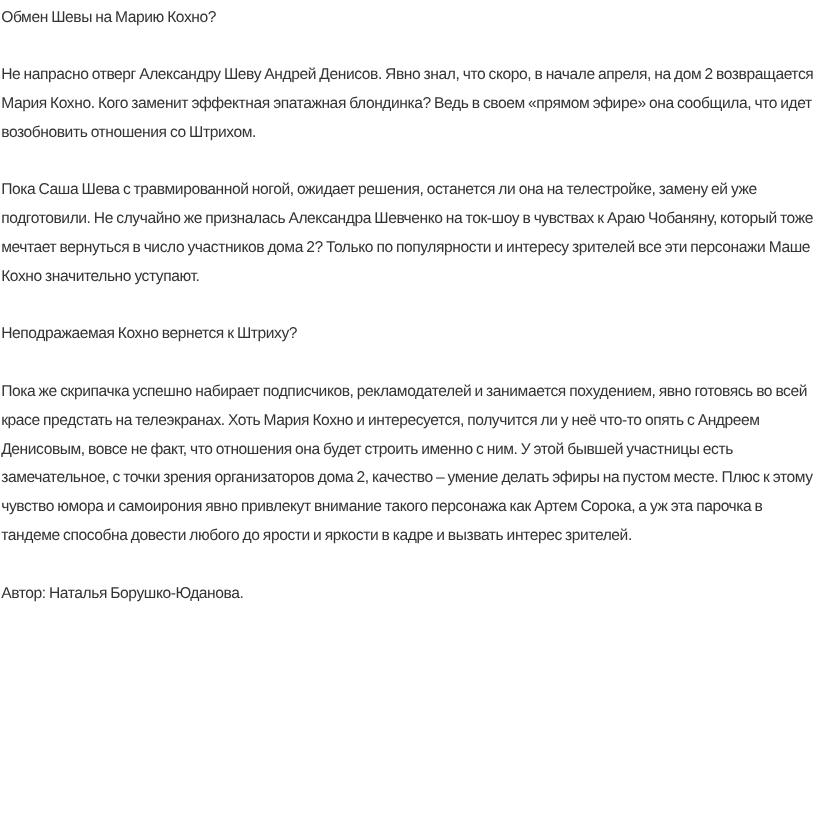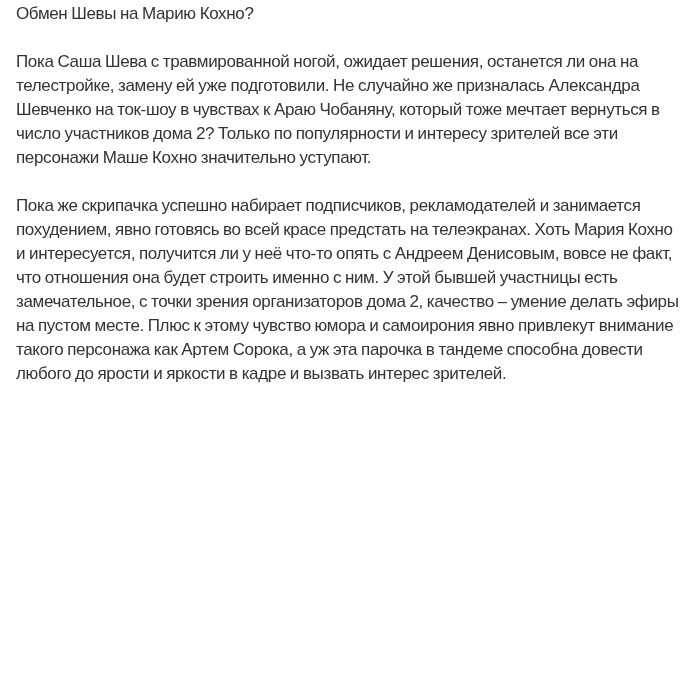--- a/index.html
+++ b/index.html
@@ -6,38 +6,41 @@
       margin: 0;
       padding: 0;
       background: #ffffff;
     }
     body {
       width: 680px;
       height: 693px;
       overflow: hidden;
     }
     .article {
-      padding: 2px 0 0 16px;
+      padding: 2px 0 0 1px;
       font-family: "Liberation Sans", sans-serif;
-      font-size: 17px;
+      font-size: 13px;
       line-height: 24px;
       color: #333333;
       letter-spacing: -0.35px;
       word-spacing: -0.5px;
     }
     .article p {
       margin: 0 0 24px 0;
     }
     .article p.tight {
       margin-bottom: 0;
     }
     .article .heading {
       font-weight: normal;
     }
   </style>
 </head>
 <body>
 
 <div class="article">
   <p class="heading">Обмен Шевы на Марию Кохно?</p>
+  <p>Не напрасно отверг Александру Шеву Андрей Денисов. Явно знал, что скоро, в начале апреля, на дом 2 возвращается Мария Кохно. Кого заменит эффектная эпатажная блондинка? Ведь в своем «прямом эфире» она сообщила, что идет возобновить отношения со Штрихом.</p>
   <p>Пока Саша Шева с травмированной ногой, ожидает решения, останется ли она на телестройке, замену ей уже подготовили. Не случайно же призналась Александра Шевченко на ток-шоу в чувствах к Араю Чобаняну, который тоже мечтает вернуться в число участников дома 2? Только по популярности и интересу зрителей все эти персонажи Маше Кохно значительно уступают.</p>
+  <p class="heading">Неподражаемая Кохно вернется к Штриху?</p>
   <p>Пока же скрипачка успешно набирает подписчиков, рекламодателей и занимается похудением, явно готовясь во всей красе предстать на телеэкранах. Хоть Мария Кохно и интересуется, получится ли у неё что-то опять с Андреем Денисовым, вовсе не факт, что отношения она будет строить именно с ним. У этой бывшей участницы есть замечательное, с точки зрения организаторов дома 2, качество – умение делать эфиры на пустом месте. Плюс к этому чувство юмора и самоирония явно привлекут внимание такого персонажа как Артем Сорока, а уж эта парочка в тандеме способна довести любого до ярости и яркости в кадре и вызвать интерес зрителей.</p>
+  <p class="tight">Автор: Наталья Борушко-Юданова.</p>
 </div>
 
 </body></html>

